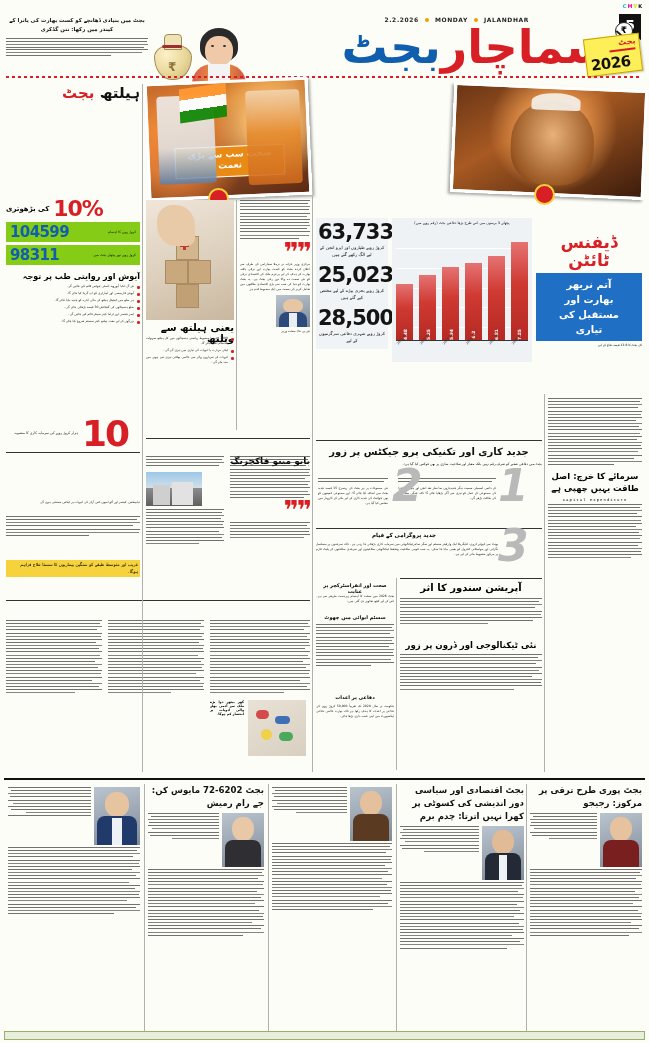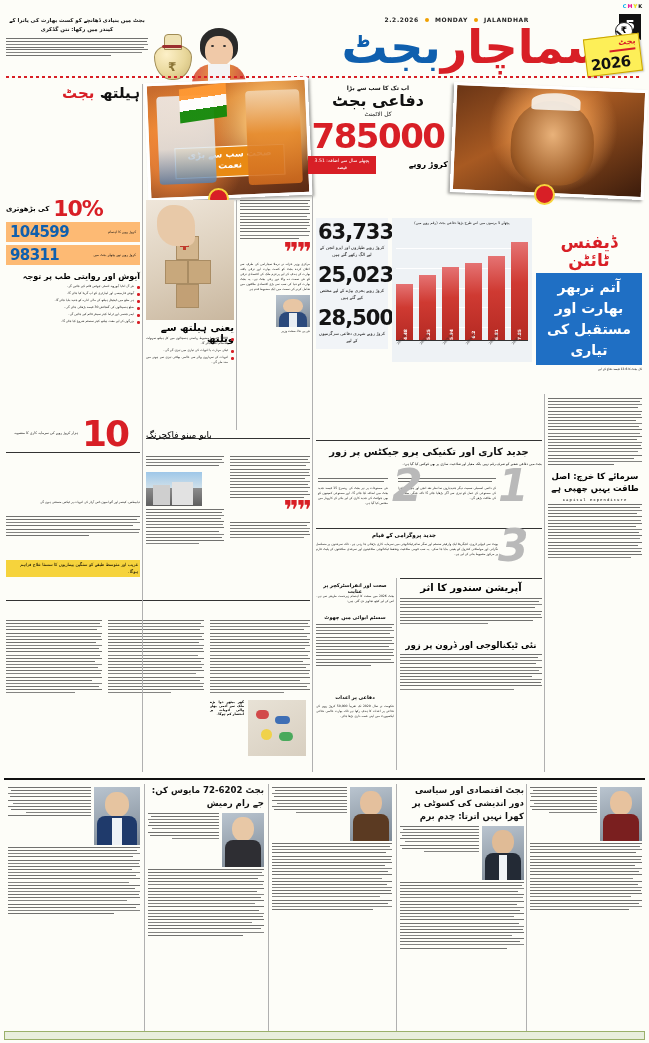--- a/index.html
+++ b/index.html
@@ -58,21 +58,21 @@
   .topstory{position:absolute;left:6px;top:16px;width:142px;}
   .topstory .h{font-size:5.4px;line-height:1.75;color:#111;text-align:center;direction:rtl;font-weight:600;}
   
   .dotrule{position:absolute;height:2px;background:repeating-linear-gradient(to right,#d81f26 0 3px,transparent 3px 6px);}
   
   .hl-health{position:absolute;right:0;top:0;width:140px;text-align:right;direction:rtl;}
   .hh1{font-size:15px;font-weight:bold;color:#111;letter-spacing:-.5px;}
   .hh1 .rd{color:#d81f26;}
   .hh2{font-size:15px;font-weight:bold;color:#111;line-height:1.35;}
   .pct{font-size:22px;font-weight:bold;color:#d81f26;letter-spacing:-1px;}
-  .yellowbar{background:#fdba74;display:flex;align-items:center;justify-content:space-between;
+  .yellowbar{background:#84cc16;display:flex;align-items:center;justify-content:space-between;
     padding:1px 4px;margin-bottom:3px;}
   .yellowbar .num{font-size:15px;font-weight:bold;color:#0f5fae;letter-spacing:-.6px;}
   .yellowbar .lb{font-size:3.4px;color:#111;line-height:1.35;direction:rtl;text-align:right;}
   .bigten{font-size:36px;font-weight:bold;color:#d81f26;line-height:.9;letter-spacing:-2px;}
   .bigten.dark{color:#1b1b1b;}
   .bullet{position:relative;padding-right:6px;}
   .bullet:before{content:"";position:absolute;right:0;top:2px;width:2.6px;height:2.6px;border-radius:50%;background:#d81f26;}
   
   .photo{position:absolute;overflow:hidden;background:#555;}
   .ph-collage{background:
@@ -107,21 +107,21 @@
   .bar{width:13%;background:linear-gradient(180deg,#e57373 0%,#cf3a32 42%,#b52a23 100%);position:relative;}
   .bar b{position:absolute;bottom:3px;left:50%;transform:translateX(-50%) rotate(-90deg);transform-origin:center;
     color:#fff;font-size:4.4px;font-weight:bold;white-space:nowrap;}
   .axis{position:absolute;left:4px;right:4px;bottom:21px;height:1.4px;background:#333;}
   .xlabs{position:absolute;left:4px;right:4px;bottom:2px;height:19px;display:flex;justify-content:space-between;}
   .xlabs span{width:13%;font-size:3.1px;color:#333;transform:rotate(-52deg);transform-origin:top left;
     white-space:nowrap;margin-top:2px;}
   
   .dt1{font-size:17px;font-weight:bold;color:#d81f26;direction:rtl;text-align:center;letter-spacing:-.5px;}
   .bluebox{background:#1f6fc4;color:#fff;direction:rtl;text-align:center;padding:4px 3px;}
-  .bluebox div{font-size:14px;font-weight:bold;line-height:1.5;}
+  .bluebox div{font-size:10px;font-weight:bold;line-height:1.5;}
   
   .bignumbg{position:absolute;font-size:44px;font-weight:bold;color:#b9b9b9;line-height:.8;font-style:italic;}
   .seclead{font-size:8px;font-weight:bold;direction:rtl;text-align:center;color:#111;}
   
   .qmark{color:#d81f26;font-size:26px;font-weight:bold;line-height:.6;letter-spacing:-2px;}
   
   .botrule{position:absolute;left:4px;right:4px;height:2px;background:#111;}
   .bhead{font-size:8.6px;font-weight:bold;direction:rtl;text-align:right;color:#111;line-height:1.5;letter-spacing:-.3px;}
   .ylwbox{background:#f6d33c;direction:rtl;text-align:center;font-size:4px;padding:2px;line-height:1.5;}
   .greenbar{position:absolute;left:4px;bottom:3px;right:4px;height:7px;background:#e8eedc;border:1px solid #9ab06a;}
@@ -254,30 +254,20 @@
     <div style="position:absolute;left:20%;top:2%;width:30%;height:30%;background:linear-gradient(180deg,#ff9933 0 33%,#ffffff 33% 66%,#138808 66% 100%);opacity:.95;transform:skewY(-6deg);"></div>
   </div>
   <div class="reddot" style="left:208px;top:188px;"></div>
 
   <div class="photo ph-soldier tilt2" style="left:452px;top:86px;width:188px;height:104px;">
     <div style="position:absolute;left:30%;top:12%;width:44%;height:80%;background:radial-gradient(ellipse at 50% 40%,#e9b27a,#9c5a25 70%,#5b2c10);border-radius:48% 48% 40% 40%;"></div>
     <div style="position:absolute;left:40%;top:4%;width:26%;height:16%;background:#f5f2ec;border-radius:50% 50% 10% 10%;opacity:.9;"></div>
   </div>
   <div class="reddot" style="left:534px;top:184px;"></div>
 
-  <div class="blk" style="left:308px;top:84px;width:140px;">
-    <div class="def-h1 urdu">اب تک کا سب سے بڑا</div>
-    <div class="def-h2 urdu">دفاعی بجٹ</div>
-    <div class="def-h3 urdu">کل الاٹمنٹ</div>
-    <div class="bignum" style="margin-top:2px;">785000</div>
-    <div style="display:flex;align-items:center;justify-content:space-between;direction:rtl;margin-top:3px;">
-      <div class="urdu" style="font-size:8px;font-weight:600;">کروڑ روپے</div>
-      <div class="redtag urdu" style="width:62px;">پچھلے سال سے اضافہ: 15.3 فیصد</div>
-    </div>
-  </div>
 
   <div class="blk" style="left:316px;top:218px;width:72px;background:#f1f4f7;padding:4px 2px;">
     <div>
       <div class="keyfig">63,733</div>
       <div class="keycap urdu">کروڑ روپے طیاروں اور ایرو انجن کے لیے الگ رکھے گئے ہیں</div>
     </div>
     <div style="margin-top:7px;">
       <div class="keyfig">25,023</div>
       <div class="keycap urdu">کروڑ روپے بحری بیڑے کے لیے مختص کیے گئے ہیں</div>
     </div>
@@ -424,21 +414,21 @@
     <div class="rtlw txt" style="margin-top:2px;">مرکزی وزیر خزانہ نے نرملا سیتارامن کی طرف سے اعلان کردہ بجٹ کو کست بھارت اور ترقی یافتہ بھارت کے ہدف کے لیے پرعزم ملک کی اقتصادی ترقی کو نئی سمت دے والا دور رخی بجٹ ہے۔ یہ بجٹ بھارت کو دنیا کی سب سے بڑی اقتصادی طاقتوں میں شامل کرنے کی سمت میں ایک مضبوط قدم ہے</div>
     <div class="photo ph-port" style="position:relative;margin-top:3px;width:34px;height:32px;float:right;">
       <div style="position:absolute;left:22%;top:10%;width:56%;height:46%;border-radius:46%;background:#e8c6a4;"></div>
       <div style="position:absolute;left:8%;top:52%;width:84%;height:48%;background:#2c4a7c;border-radius:8px 8px 0 0;"></div>
       <div style="position:absolute;left:38%;top:56%;width:24%;height:44%;background:#e9eef3;"></div>
     </div>
     <div class="rtlw txt" style="clear:both;padding-top:2px;">جے پی نڈا، صحت وزیر</div>
   </div>
 
   <div class="blk hr" style="left:146px;top:438px;width:164px;"></div>
-  <div class="blk urdu" style="left:146px;top:430px;width:164px;font-size:9px;font-weight:normal;text-align:left;">بایو مینو فاکچرنگ</div>
+  <div class="blk urdu" style="left:146px;top:456px;width:164px;font-size:9px;font-weight:bold;text-align:right;">بایو مینو فاکچرنگ</div>
   <div class="blk" style="left:146px;top:456px;width:78px;">
     <div class="lines">
         <i style="width:100%"></i>
         <i style="width:97%"></i>
         <i style="width:100%"></i>
         <i style="width:93%"></i>
       </div>
     <div class="photo ph-bld" style="position:relative;width:56px;height:34px;margin:3px 0;">
       <div style="position:absolute;left:12%;top:40%;width:30%;height:58%;background:#cfcfcf;"></div>
       <div style="position:absolute;left:46%;top:30%;width:38%;height:68%;background:#e2e2e2;"></div>
@@ -665,20 +655,21 @@
 
   <div class="vline" style="left:142px;top:84px;height:688px;"></div>
   <div class="vline" style="left:312px;top:196px;height:576px;"></div>
   <div class="vline" style="left:544px;top:394px;height:378px;"></div>
   <div class="vline" style="left:236px;top:200px;height:230px;"></div>
   <div class="vline" style="left:396px;top:578px;height:192px;"></div>
 
   <div class="botrule" style="top:778px;"></div>
 
   <div class="blk" style="left:530px;top:784px;width:112px;">
+    <div class="bhead urdu">بجٹ پوری طرح ترقی پر مرکوز: رجیجو</div>
     <div style="display:flex;gap:3px;margin-top:3px;direction:rtl;">
       <div class="photo ph-port" style="position:relative;width:42px;height:54px;flex:none;">
         <div style="position:absolute;left:24%;top:8%;width:52%;height:44%;border-radius:46%;background:#e7c29e;"></div>
         <div style="position:absolute;left:6%;top:50%;width:88%;height:50%;background:#7a1f1f;border-radius:8px 8px 0 0;"></div>
       </div>
       <div class="lines" style="flex:1;">
           <i style="width:100%"></i>
           <i style="width:96%"></i>
           <i style="width:100%"></i>
         <i style="width:98%"></i>

